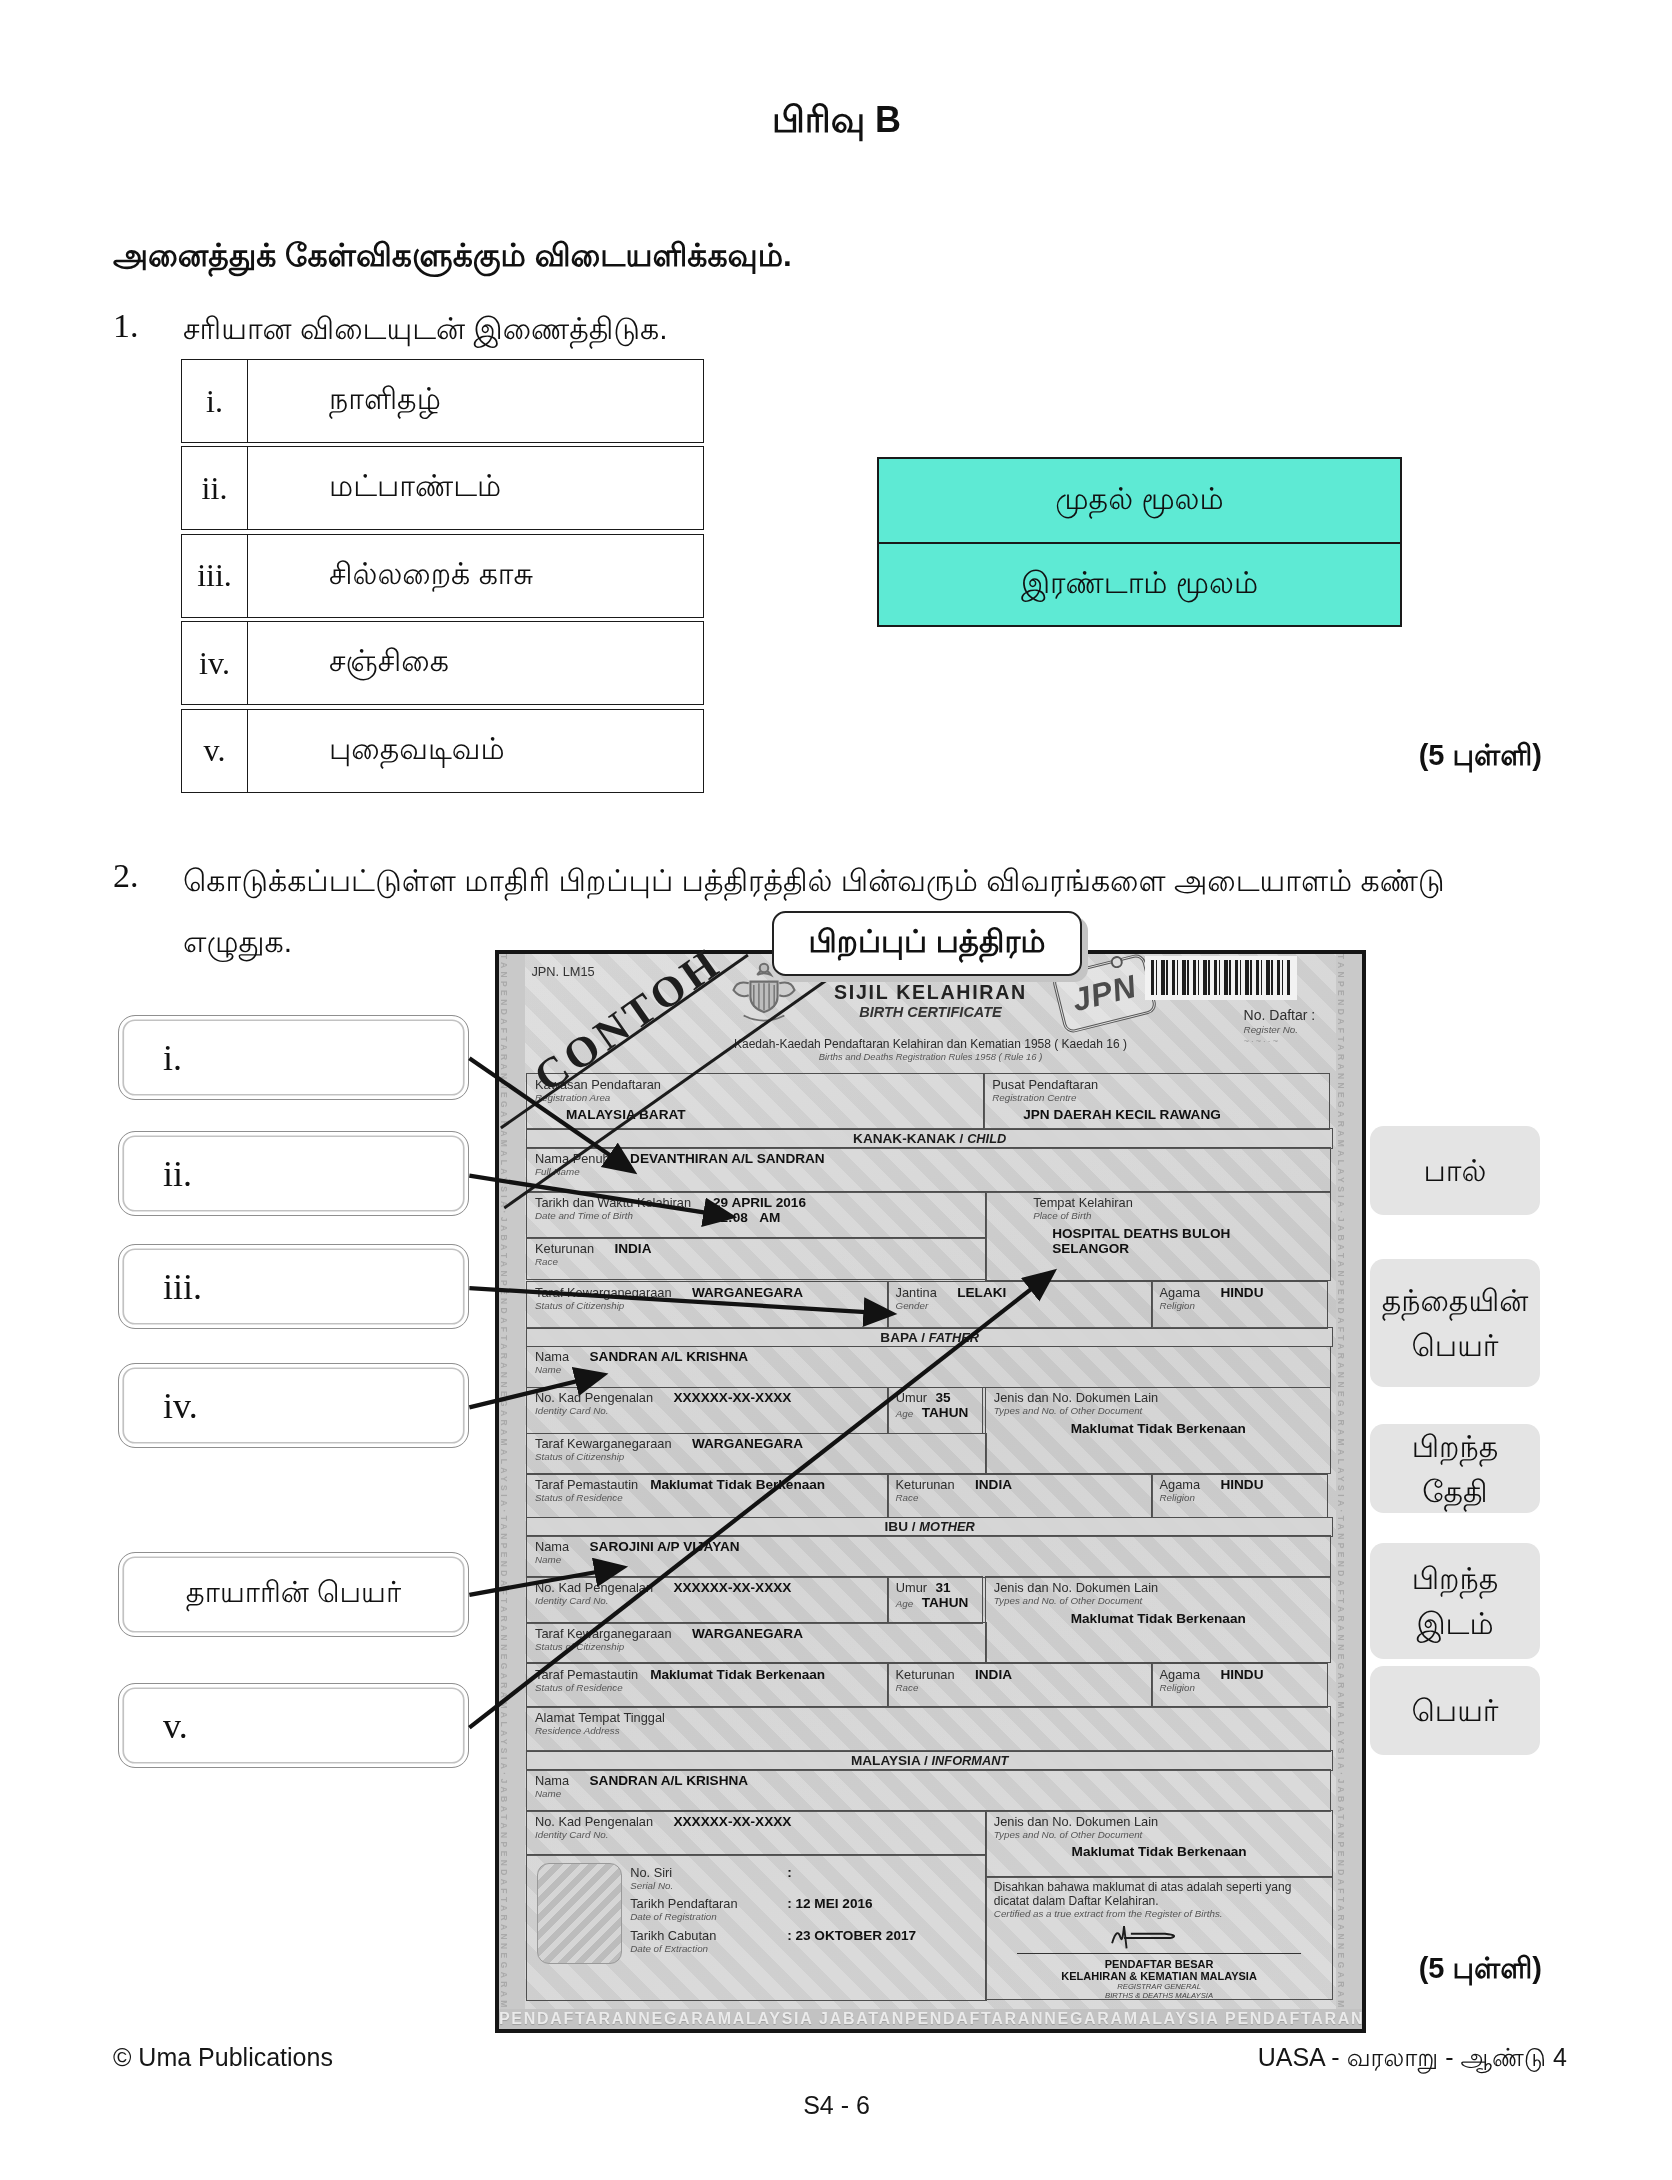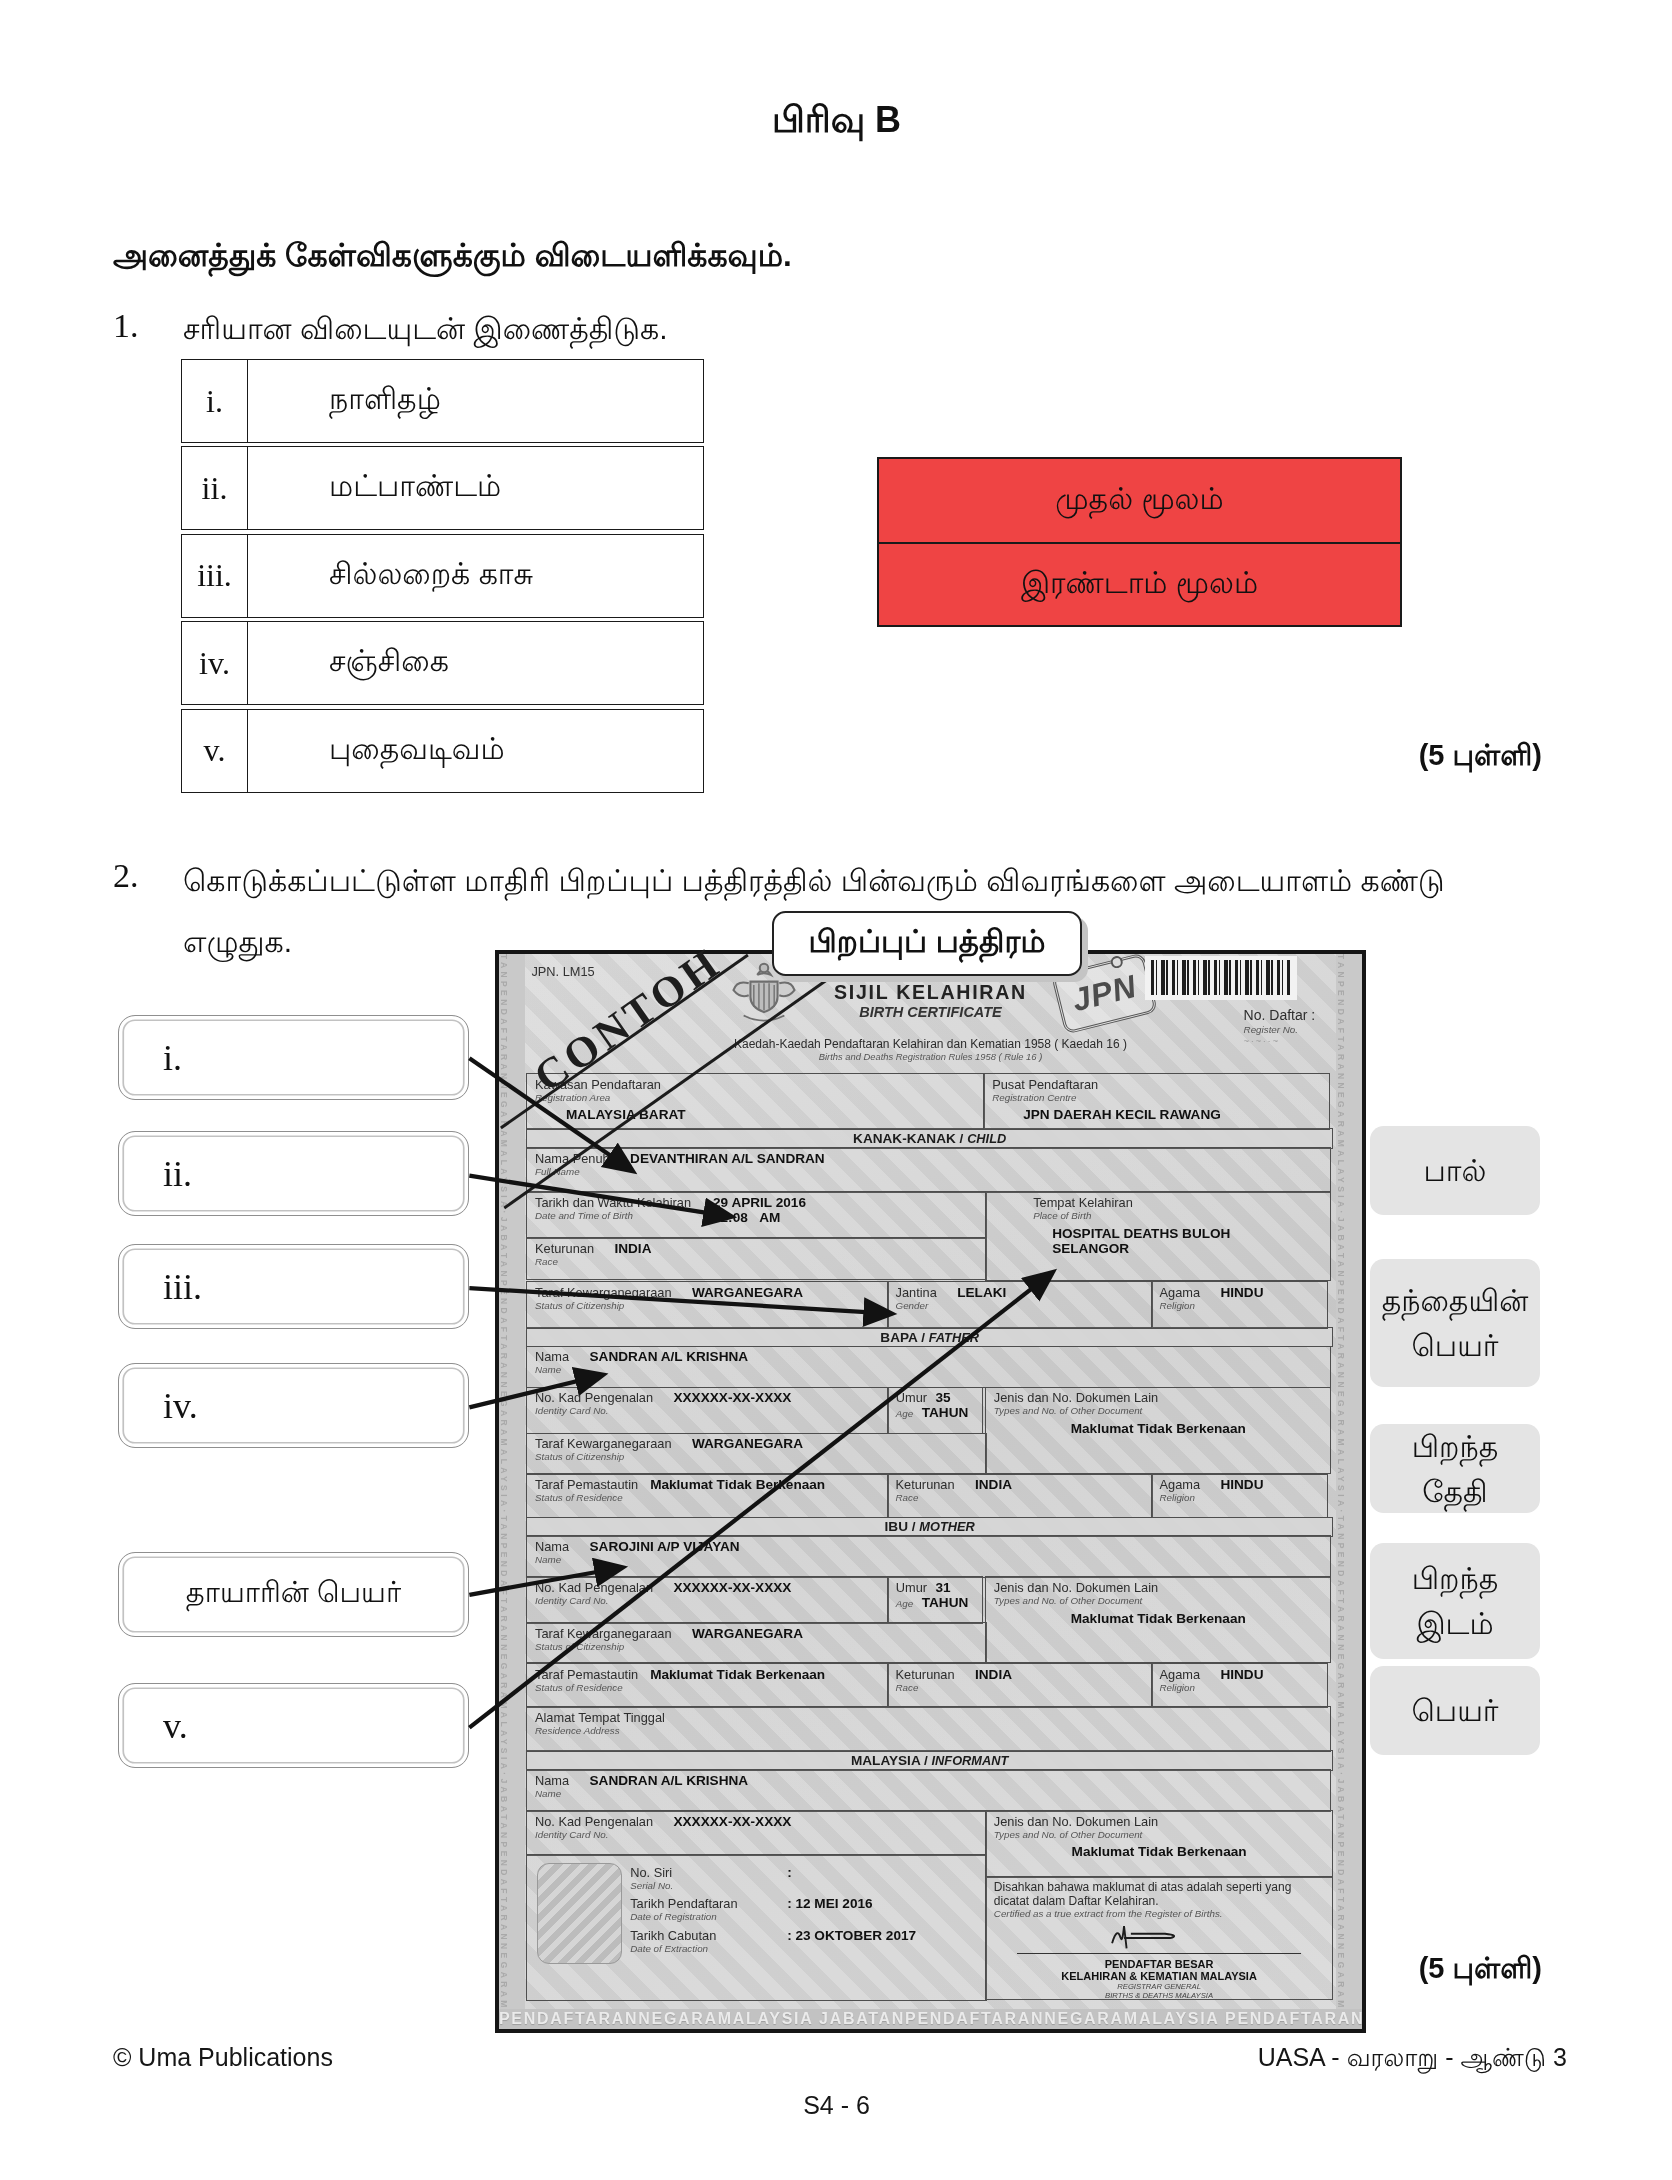--- a/index.html
+++ b/index.html
@@ -14,21 +14,21 @@
   .qnum { position:absolute; font-size:34px; font-family:"Liberation Serif","DejaVu Serif",serif; }
   .qtext { position:absolute; font-size:30px; }
 
   
   #q1-table { position:absolute; left:181px; top:359px; width:523px; }
   .q1row { display:flex; border:1.7px solid #1a1a1a; height:84px; margin-bottom:3.4px; background:#fff; }
   .q1num { width:66px; border-right:1.7px solid #1a1a1a; display:flex; align-items:center; justify-content:center;
            font-family:"Liberation Serif","DejaVu Serif",serif; font-size:32px; }
   .q1item { flex:1; display:flex; align-items:center; padding-left:81px; font-size:30px; }
 
-  #q1-options { position:absolute; left:877px; top:457px; width:525px; border:2.6px solid #1a1a1a; background:#ef4444; }
+  #q1-options { position:absolute; left:877px; top:457px; width:525px; border:2.6px solid #1a1a1a; background:#5eead4; }
   .optcell { height:83px; display:flex; align-items:center; justify-content:center; font-size:30px; }
   .optcell + .optcell { border-top:2.6px solid #1a1a1a; }
 
   .points { position:absolute; font-weight:bold; font-size:29px; text-align:right; }
 
   
   #certificate { position:absolute; left:495px; top:950px; width:871px; height:1083px;
     border:4.3px solid #151515; overflow:hidden; z-index:1;
     background: linear-gradient(160deg,#dcdcdc 0%,#cdcdcd 45%,#d8d8d8 100%); }
   #certificate::before { content:""; position:absolute; inset:0;
@@ -585,16 +585,16 @@
     <line x1="551" y1="1242" x2="742" y2="1374" stroke="#121212" stroke-width="5" marker-end="url(#ah)"></line>
     <line x1="551" y1="1380" x2="858" y2="1428" stroke="#121212" stroke-width="5" marker-end="url(#ah)"></line>
     <line x1="551" y1="1512" x2="1046" y2="1542" stroke="#121212" stroke-width="5" marker-end="url(#ah)"></line>
     <line x1="551" y1="1652" x2="707" y2="1614" stroke="#121212" stroke-width="5" marker-end="url(#ah)"></line>
     <line x1="551" y1="1872" x2="730" y2="1840" stroke="#121212" stroke-width="5" marker-end="url(#ah)"></line>
     <line x1="551" y1="2028" x2="1235" y2="1494" stroke="#121212" stroke-width="5" marker-end="url(#ah)"></line>
   </svg>
 
   <div class="footer" style="left:113px;">© Uma Publications</div>
   <div class="footer" style="left:0; width:100%; text-align:center;margin-top:48px;">S4 - 6</div>
-  <div class="footer" style="right:106px; text-align:right;">UASA - வரலாறு - ஆண்டு 3</div>
+  <div class="footer" style="right:106px; text-align:right;">UASA - வரலாறு - ஆண்டு 4</div>
 
 </div>
 
 
 </body></html>

